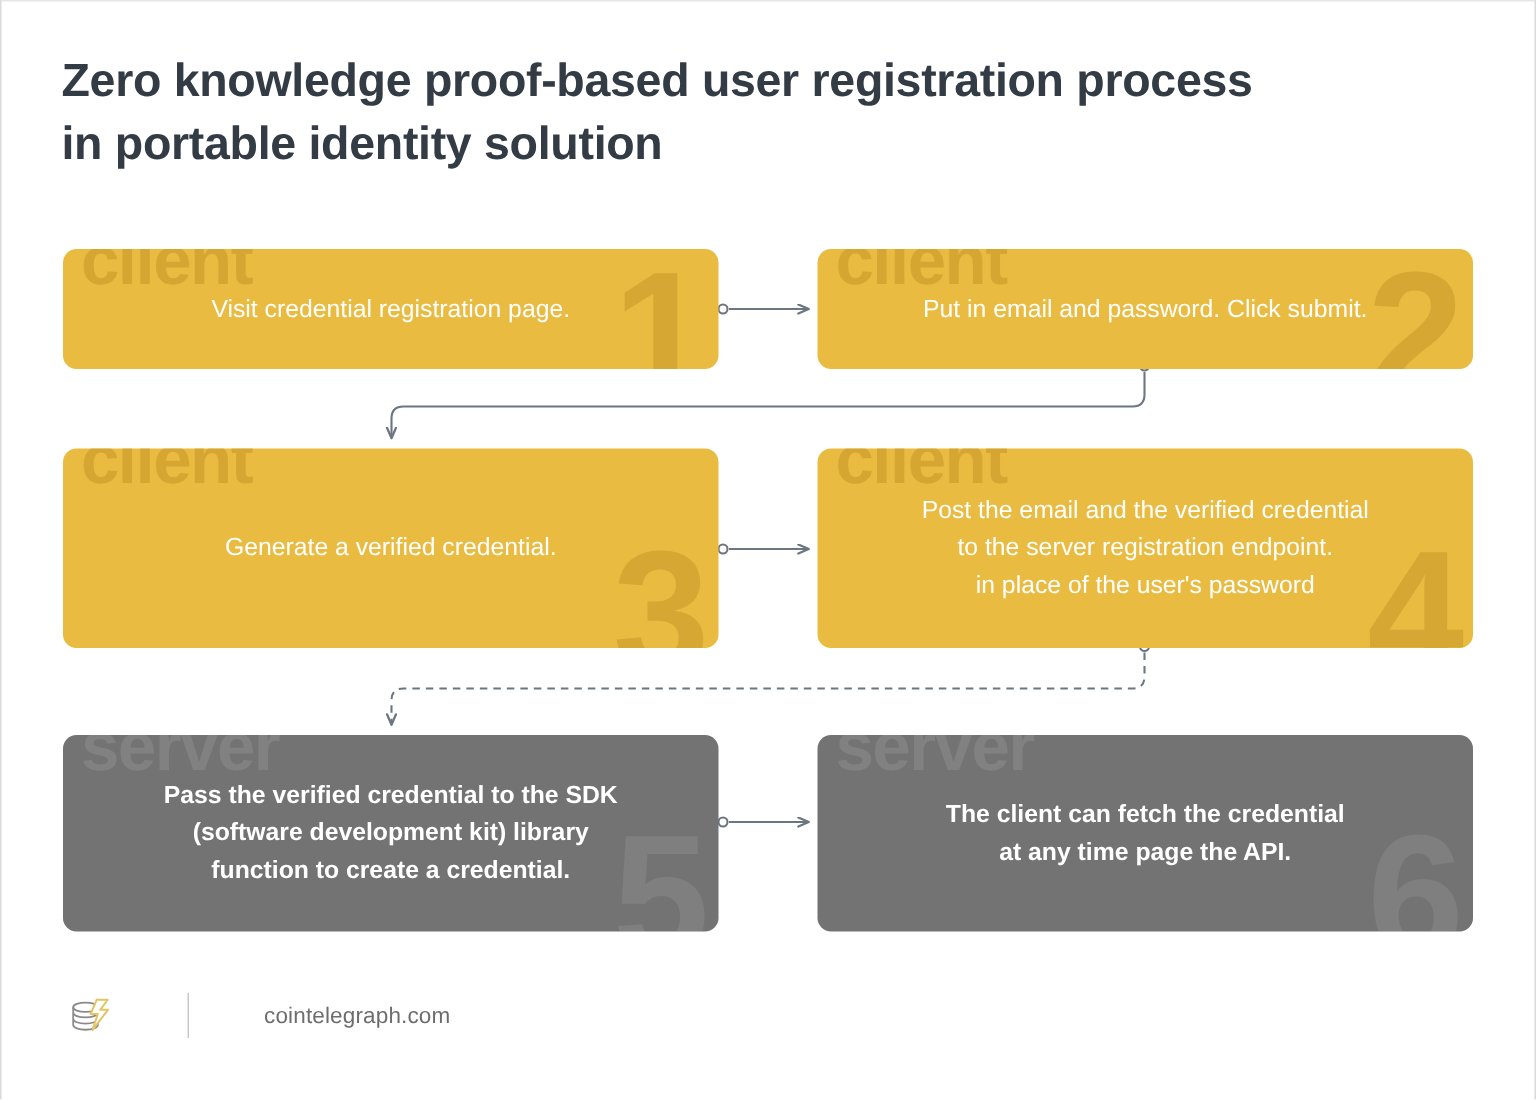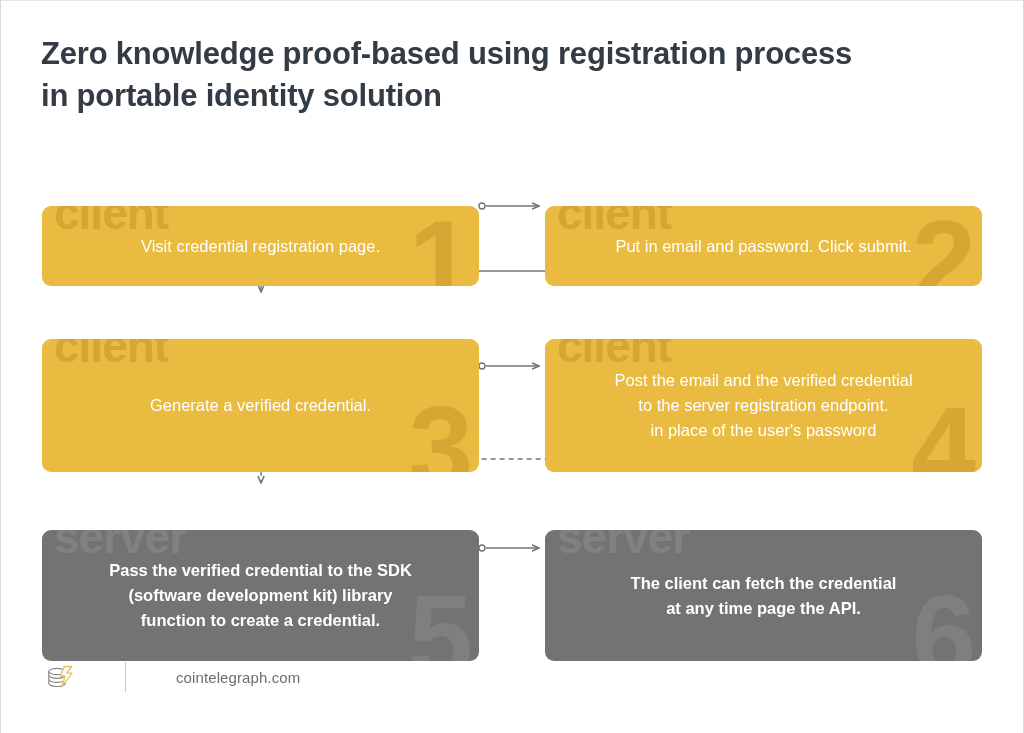--- a/index.html
+++ b/index.html
@@ -38,21 +38,20 @@
 
   
   .box {
     position: absolute;
     border-radius: 9px;
     overflow: hidden;
     box-sizing: border-box;
     display: flex;
     align-items: center;
     justify-content: flex-end;
-    margin-top: 40px;
   }
   .box.yellow { background: #e9bb41; }
   .box.dark   { background: #737373; }
 
   .wm {
     position: absolute;
     left: 12px;
     top: -16px;
     font-size: 46px;
     font-weight: bold;
@@ -129,21 +128,21 @@
     color: #6d6d6d;
     letter-spacing: 0.1px;
   }
 </style>
 </head>
 <body>
 
 <div id="page">
 
   <div id="title">
-    <span class="tline">Zero knowledge proof-based using registration process</span>
+    <span class="tline">Zero knowledge proof-based user registration process</span>
     <span class="tline">in portable identity solution</span>
   </div>
 
   <svg id="connectors" viewBox="0 0 1024 733">
     <defs>
       <marker id="arrow" markerWidth="9" markerHeight="9" refX="7.4" refY="3.6" orient="auto" markerUnits="userSpaceOnUse">
         <path d="M0.6,0.6 L7.6,3.6 L0.6,6.6" fill="none" stroke="#6b7680" stroke-width="1.5" stroke-linecap="round" stroke-linejoin="round"></path>
       </marker>
     </defs>
 

